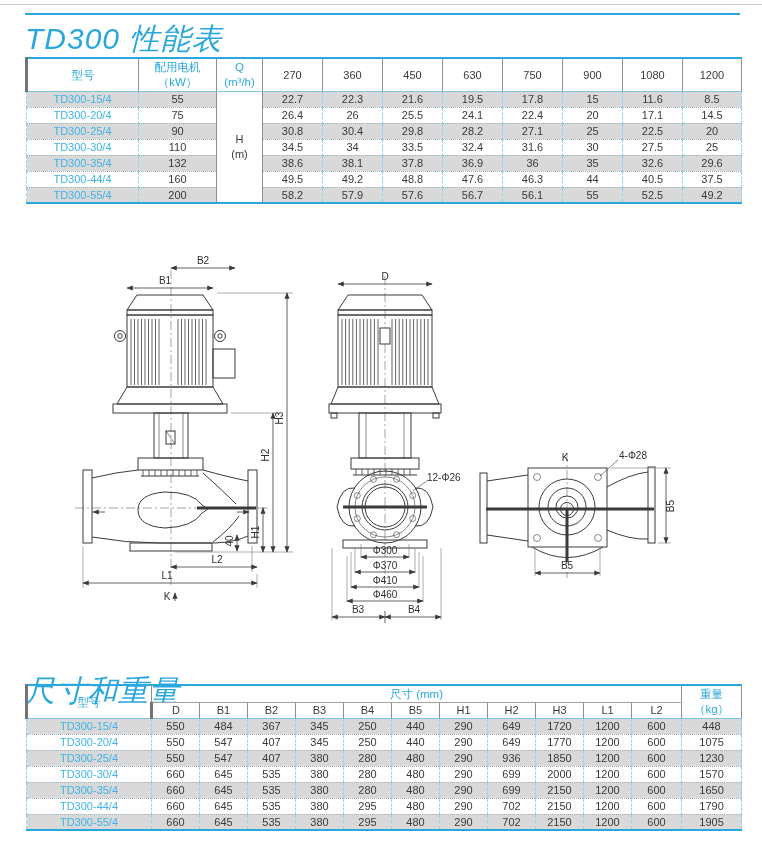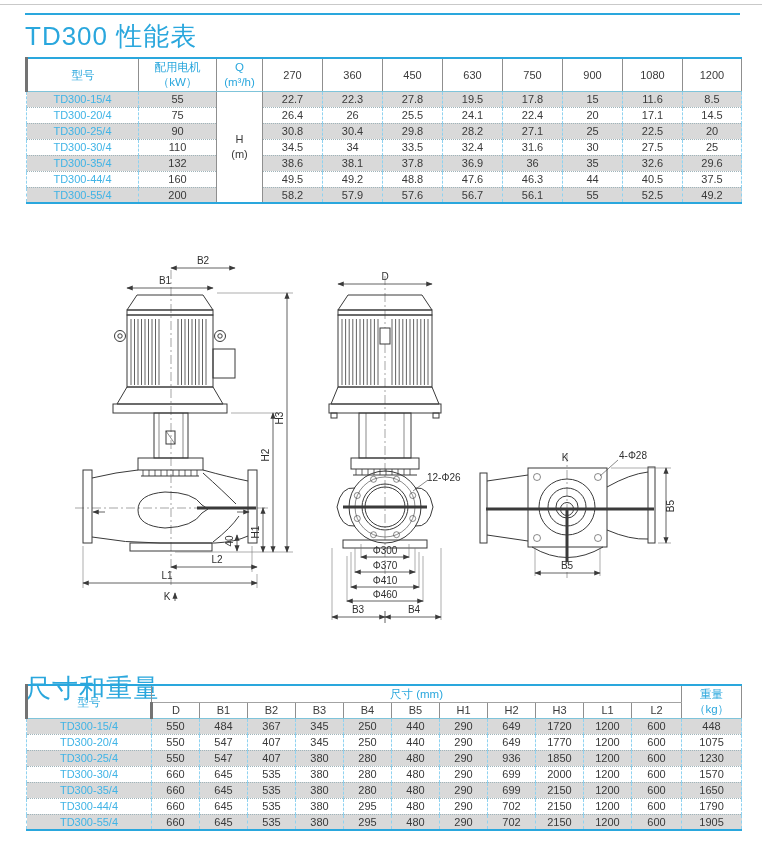--- a/index.html
+++ b/index.html
@@ -1,20 +1,20 @@
 <!DOCTYPE html>
 <html><head>
 <meta charset="utf-8">
 <style>
   * { margin:0; padding:0; box-sizing:border-box; }
   body { background:#fff; font-family:"Liberation Sans","DejaVu Sans",sans-serif; }
   .page { position:relative; width:762px; height:863px; background:#fff; overflow:hidden; }
   .top-gray-line { position:absolute; left:0; top:4px; width:762px; height:1px; background:#c9c9c9; }
   .accent-line { position:absolute; left:25px; top:13px; width:715px; height:2px; background:#2aa7dd; }
-  .sec-title { position:absolute; left:25px; color:#2aa7dd; font-size:26px; font-weight:500; letter-spacing:1px; }
+  .sec-title { position:absolute; left:25px; color:#2aa7dd; font-size:30px; font-weight:500; letter-spacing:1px;font-style:italic; }
   #title1 { top:19px; }
   #title2 { top:671px; }
   table { border-collapse:collapse; table-layout:fixed; position:absolute; left:25px; width:715px;
           border-top:2px solid #2aa7dd; border-bottom:2px solid #2aa7dd; font-size:11px; color:#3a3a3a; }
   #perf-table { top:57px; }
   #dims-table { top:684px; }
   th { font-weight:normal; border-right:1px solid #8f8f8f; border-bottom:1.5px solid #7fc4da; text-align:center; vertical-align:middle; }
   th:first-child { border-left:3px solid #737373; }
   .cn { color:#2aa7dd; font-size:11.5px; line-height:1.25; }
   .dk { color:#3a3a3a; }
@@ -83,21 +83,21 @@
         <th class="dk">1200</th>
       </tr>
     </thead>
     <tbody id="perf-body">
         <tr class="shade">
           <td class="model">TD300-15/4</td>
           <td class="num">55</td>
           <td class="hcol" rowspan="7">H<br>(m)</td>
           <td class="num">22.7</td>
           <td class="num">22.3</td>
-          <td class="num">27.8</td>
+          <td class="num">21.6</td>
           <td class="num">19.5</td>
           <td class="num">17.8</td>
           <td class="num">15</td>
           <td class="num">11.6</td>
           <td class="num">8.5</td>
         </tr>
         <tr>
           <td class="model">TD300-20/4</td>
           <td class="num">75</td>
           <td class="num">26.4</td>

